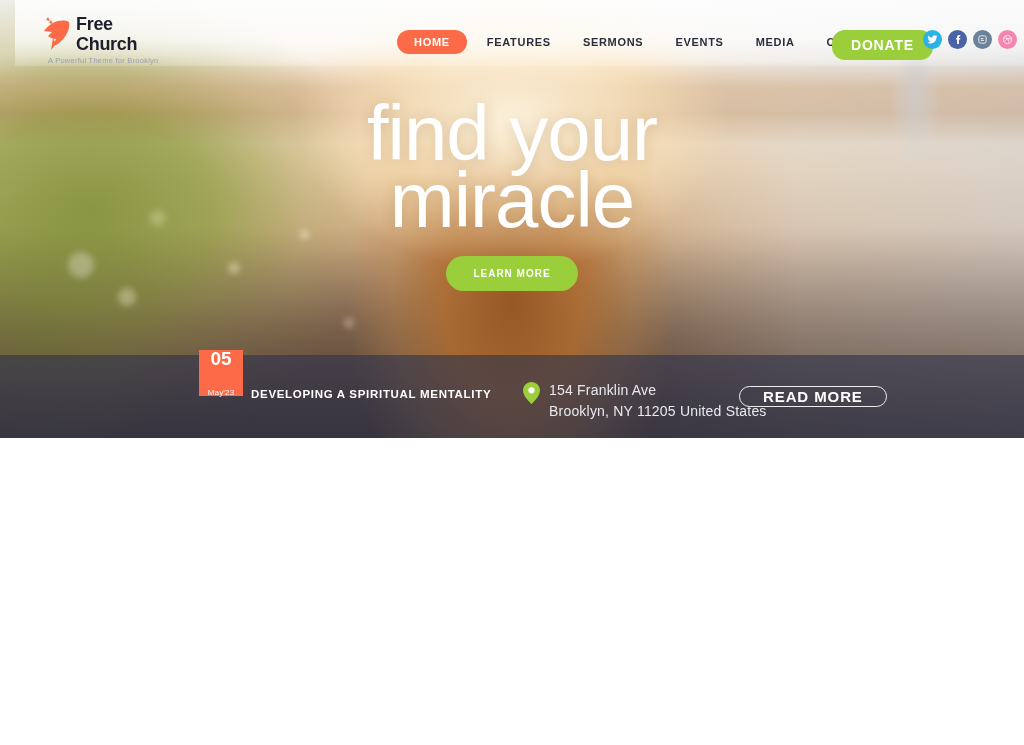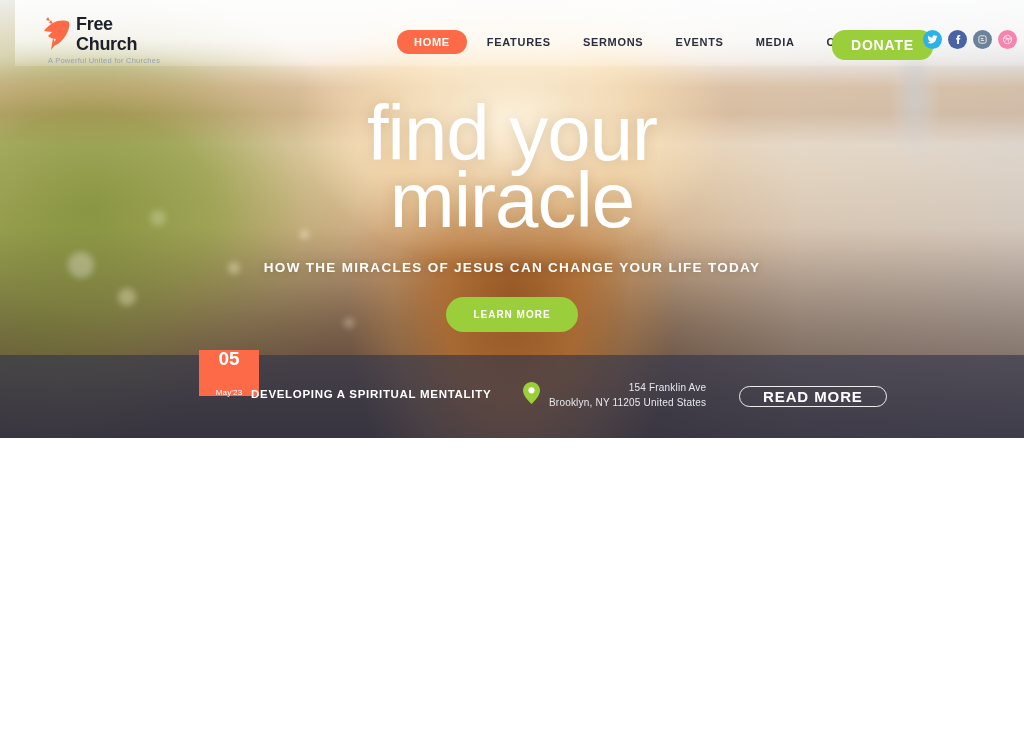--- a/index.html
+++ b/index.html
@@ -115,33 +115,33 @@
   }
 
   
   .event-strip {
     position:absolute; left:0; top:355px; width:1024px; height:83px;
     background:rgba(46,52,76,0.62);
     z-index:12;
   }
   .event-inner { position:relative; width:1024px; height:83px; }
   .date-badge {
-    position:absolute; left:199px; top:-5px; width:60px; height:46px;
+    position:absolute; left:199px; top:-5px; width:44px; height:46px;
     background:#fc6a47; color:#ffffff; text-align:center;
     display:flex; flex-direction:column; justify-content:center; align-items:center;
   }
   .date-day { font-size:19px; font-weight:bold; line-height:1; }
   .date-mon { font-size:8px; margin-top:20px; letter-spacing:0.2px; }
   .event-title {
     position:absolute; left:251px; top:33px;
     font-size:11.5px; font-weight:bold; color:#ffffff; letter-spacing:0.7px;
   }
   .event-loc { position:absolute; left:523px; top:25px; display:flex; align-items:flex-start; }
   .pin { width:17px; height:22px; margin-right:9px; margin-top:2px; }
-  .loc-lines { color:#e7e9ef; font-size:10px; line-height:1.5; letter-spacing:0.2px;text-align:right; }
+  .loc-lines { color:#e7e9ef; font-size:14px; line-height:1.5; letter-spacing:0.2px; }
   .readmore-btn {
     position:absolute; left:739px; top:386px;
     background:transparent; color:#ffffff;
     border:1px solid rgba(255,255,255,0.9); border-radius:19px;
     font-size:15px; font-weight:bold; letter-spacing:0.9px;
     padding:1px 23px; cursor:pointer; z-index:13;
   }
 
   
   .about { position:relative; width:1024px; height:307px; background:#ffffff; }
@@ -164,21 +164,21 @@
     <div class="logo-wrap">
       <svg class="logo-mark" viewBox="0 0 34 40">
         <path d="M30 8 C26 6 20 6 14 9 C10 11 7 14 5 17 L13 18 L9 22 C11 24 14 25 17 25 L14 32 C18 31 22 28 25 24 C29 19 31 13 30 8 Z" fill="#fc6a47"></path>
         <path d="M12 6 L14 10 L10 9 Z" fill="#fc6a47"></path>
         <path d="M9 3 L11 7 L7 6 Z" fill="#fc6a47"></path>
         <path d="M14 24 L12 36 L17 30 Z" fill="#fc6a47"></path>
       </svg>
       <div class="logo-text">
         <span class="logo-line1">Free</span>
         <span class="logo-line2">Church</span>
-        <span class="logo-tag">A Powerful United for Churches</span>
+        <span class="logo-tag">A Powerful Theme for Brooklyn</span>
       </div>
     </div>
 
     <nav class="nav">
       <div class="nav-item active">HOME</div>
       <div class="nav-item">FEATURES</div>
       <div class="nav-item">SERMONS</div>
       <div class="nav-item">EVENTS</div>
       <div class="nav-item">MEDIA</div>
       <div class="nav-item">CONTACTS</div>
@@ -210,21 +210,20 @@
           </svg>
       </a>
     </div>
   </header>
 
   <div class="hero-copy">
     <h1 class="hero-title">
       <span>find your</span><br>
       <span>miracle</span>
     </h1>
-    <div class="hero-sub">HOW THE MIRACLES OF JESUS CAN CHANGE YOUR LIFE TODAY</div>
     <button class="learn-btn">LEARN MORE</button>
   </div>
 
   <div class="event-strip">
     <div class="event-inner">
       <div class="date-badge">
         <span class="date-day">05</span>
         <span class="date-mon">May'23</span>
       </div>
       <div class="event-title">DEVELOPING A SPIRITUAL MENTALITY</div>

